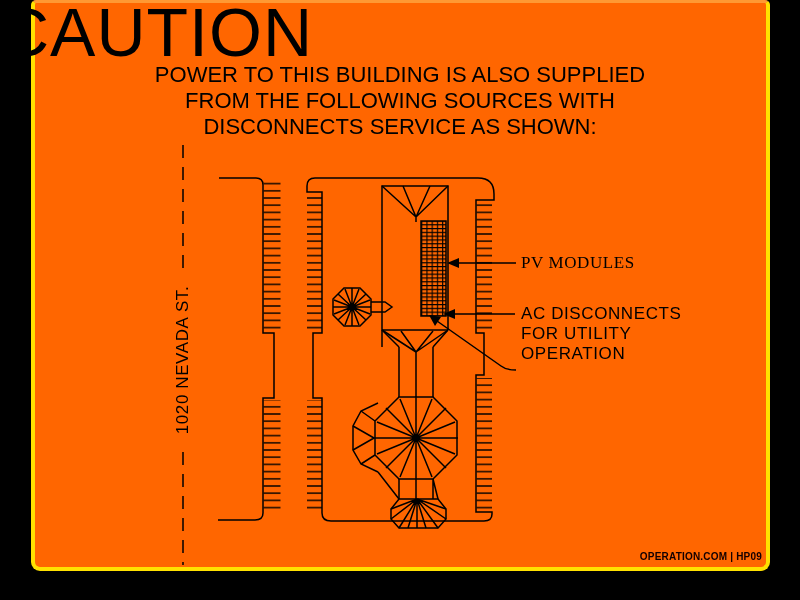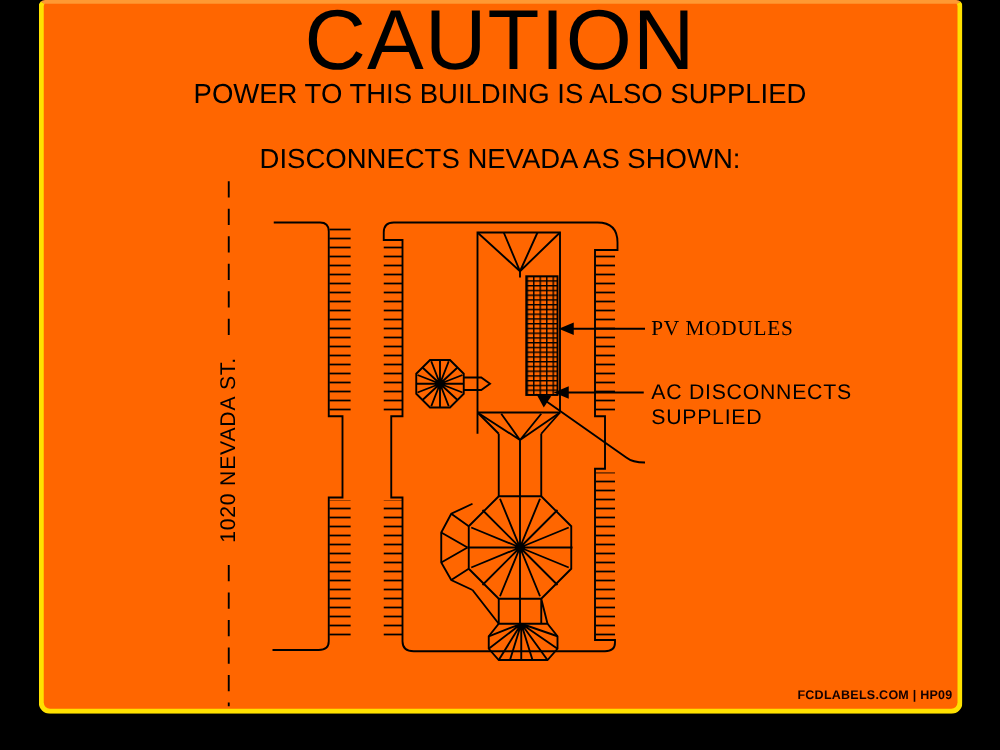--- a/index.html
+++ b/index.html
@@ -4,21 +4,21 @@
 <style>
   html,body{margin:0;padding:0;width:800px;height:600px;overflow:hidden;
     background:#000;font-family:"Liberation Sans",sans-serif;}
   #stage{position:relative;width:800px;height:600px;background:#000;}
   #label-bg{position:absolute;left:31px;top:0;width:739px;height:571px;
     box-sizing:border-box;background:#FF6600;
     border:4px solid #FFE100;border-top:3px solid #FF9933;
     border-radius:5px 5px 9px 9px;}
   #diagram-svg{position:absolute;left:0;top:0;width:800px;height:600px;}
   .txt{position:absolute;color:#000;white-space:nowrap;}
-  #caution-title{left:0;top:-1px;width:800px;text-align:center;
+  #caution-title{left:0;top:-1px;width:800px;text-align:left;
     font-size:68px;line-height:66px;font-weight:normal;letter-spacing:1px;}
   .sub{left:0;width:800px;text-align:center;font-size:22px;line-height:26px;}
   #sub1{top:62px;} #sub2{top:88px;} #sub3{top:114px;}
   #street-label{left:183px;top:360px;transform:translate(-50%,-50%) rotate(-90deg);
     font-size:17px;letter-spacing:0.6px;}
   .callout{font-size:17px;letter-spacing:0.6px;line-height:20px;}
   #pv-label{left:521px;top:253px;font-family:Liberation Serif, serif;}
   #ac-label{left:521px;top:304px;}
   #main-label{left:521px;top:363px;}
   #brand-mark{right:38px;top:551px;font-size:10px;font-weight:bold;
@@ -98,26 +98,28 @@
       <path d="M 516 370 Q 506 370 501 366 L 437 321"></path>
     </g>
 
     <polygon points="447,263 459,258 459,268" fill="#000"></polygon>
     <polygon points="443,314 455,309 455,319" fill="#000"></polygon>
     <polygon points="429,315 441,317 435,326" fill="#000"></polygon>
   </svg>
 
   <div id="caution-title" class="txt">CAUTION</div>
   <div id="sub1" class="txt sub">POWER TO THIS BUILDING IS ALSO SUPPLIED</div>
-  <div id="sub3" class="txt sub">DISCONNECTS NEVADA AS SHOWN:</div>
+  <div id="sub2" class="txt sub">FROM THE FOLLOWING SOURCES WITH</div>
+  <div id="sub3" class="txt sub">DISCONNECTS SERVICE AS SHOWN:</div>
 
   <div id="street-label" class="txt">1020 NEVADA ST.</div>
 
   <div id="pv-label" class="txt callout">PV MODULES</div>
 
   <div id="ac-label" class="txt callout">
     <div>AC DISCONNECTS</div>
-    <div>SUPPLIED</div>
+    <div>FOR UTILITY</div>
+    <div>OPERATION</div>
   </div>
 
 
-  <div id="brand-mark" class="txt">FCDLABELS.COM | HP09</div>
+  <div id="brand-mark" class="txt">OPERATION.COM | HP09</div>
 </div>
 
 </body></html>

